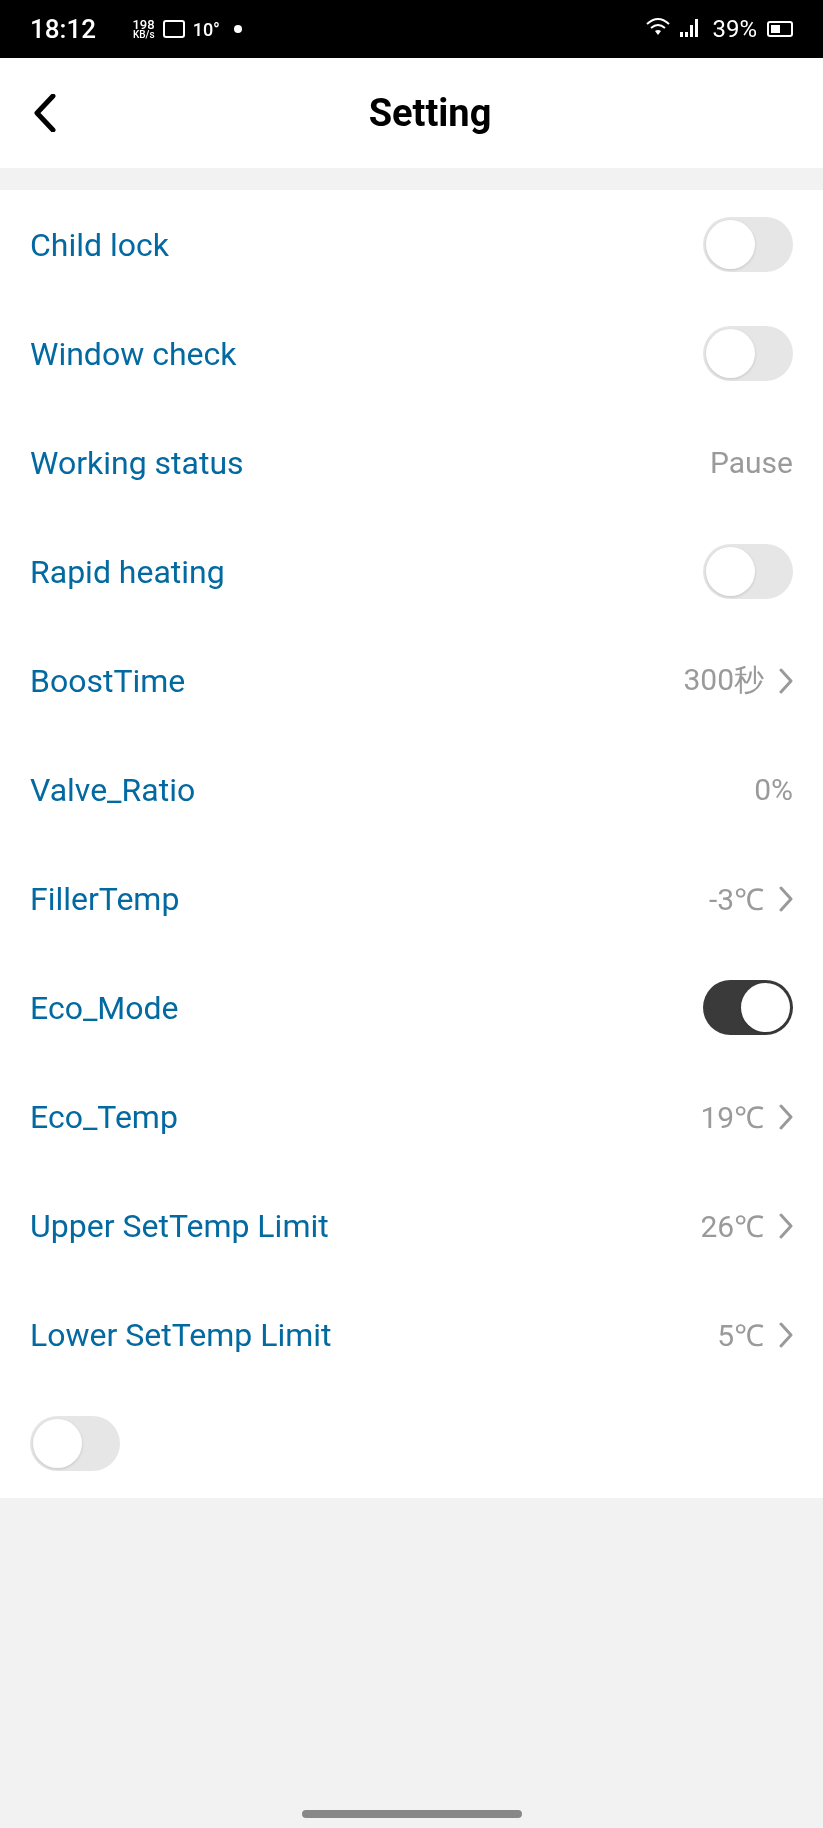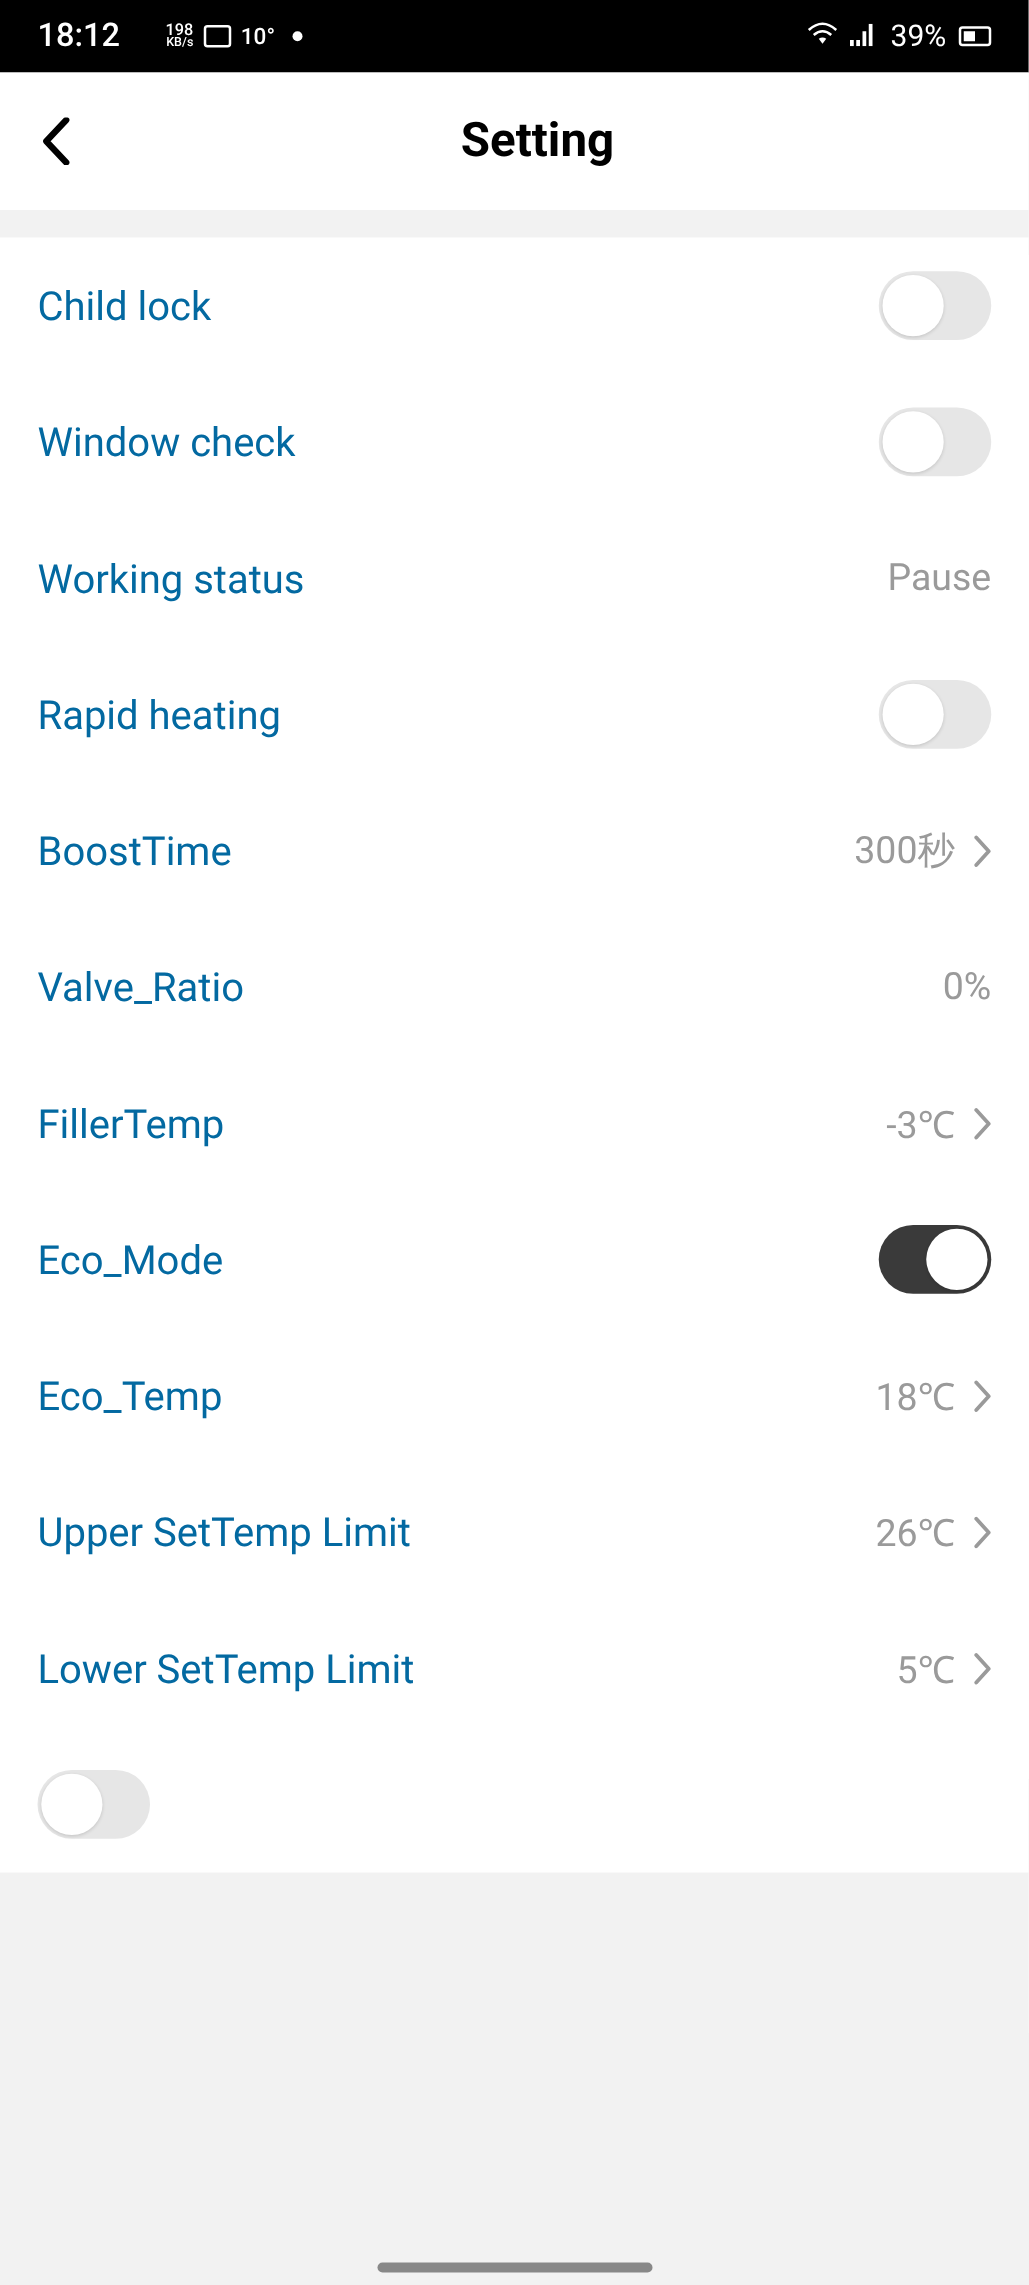--- a/index.html
+++ b/index.html
@@ -278,21 +278,21 @@
   <div class="setting-row">
     <span class="row-label">Eco_Mode</span>
     <div class="toggle on">
         <div class="knob"></div>
       </div>
   </div>
 
   <div class="setting-row">
     <span class="row-label">Eco_Temp</span>
     <div class="row-right">
-      <span class="row-value">18℃</span>
+      <span class="row-value">19℃</span>
       <span class="chevron-right">
         <svg width="14" height="26" viewBox="0 0 14 26">
             <path d="M2 2 L12 13 L2 24" stroke="#9a9a9a" stroke-width="3" fill="none" stroke-linecap="round" stroke-linejoin="round"></path>
           </svg>
       </span>
     </div>
   </div>
 
   <div class="setting-row">
     <span class="row-label">Upper SetTemp Limit</span>

